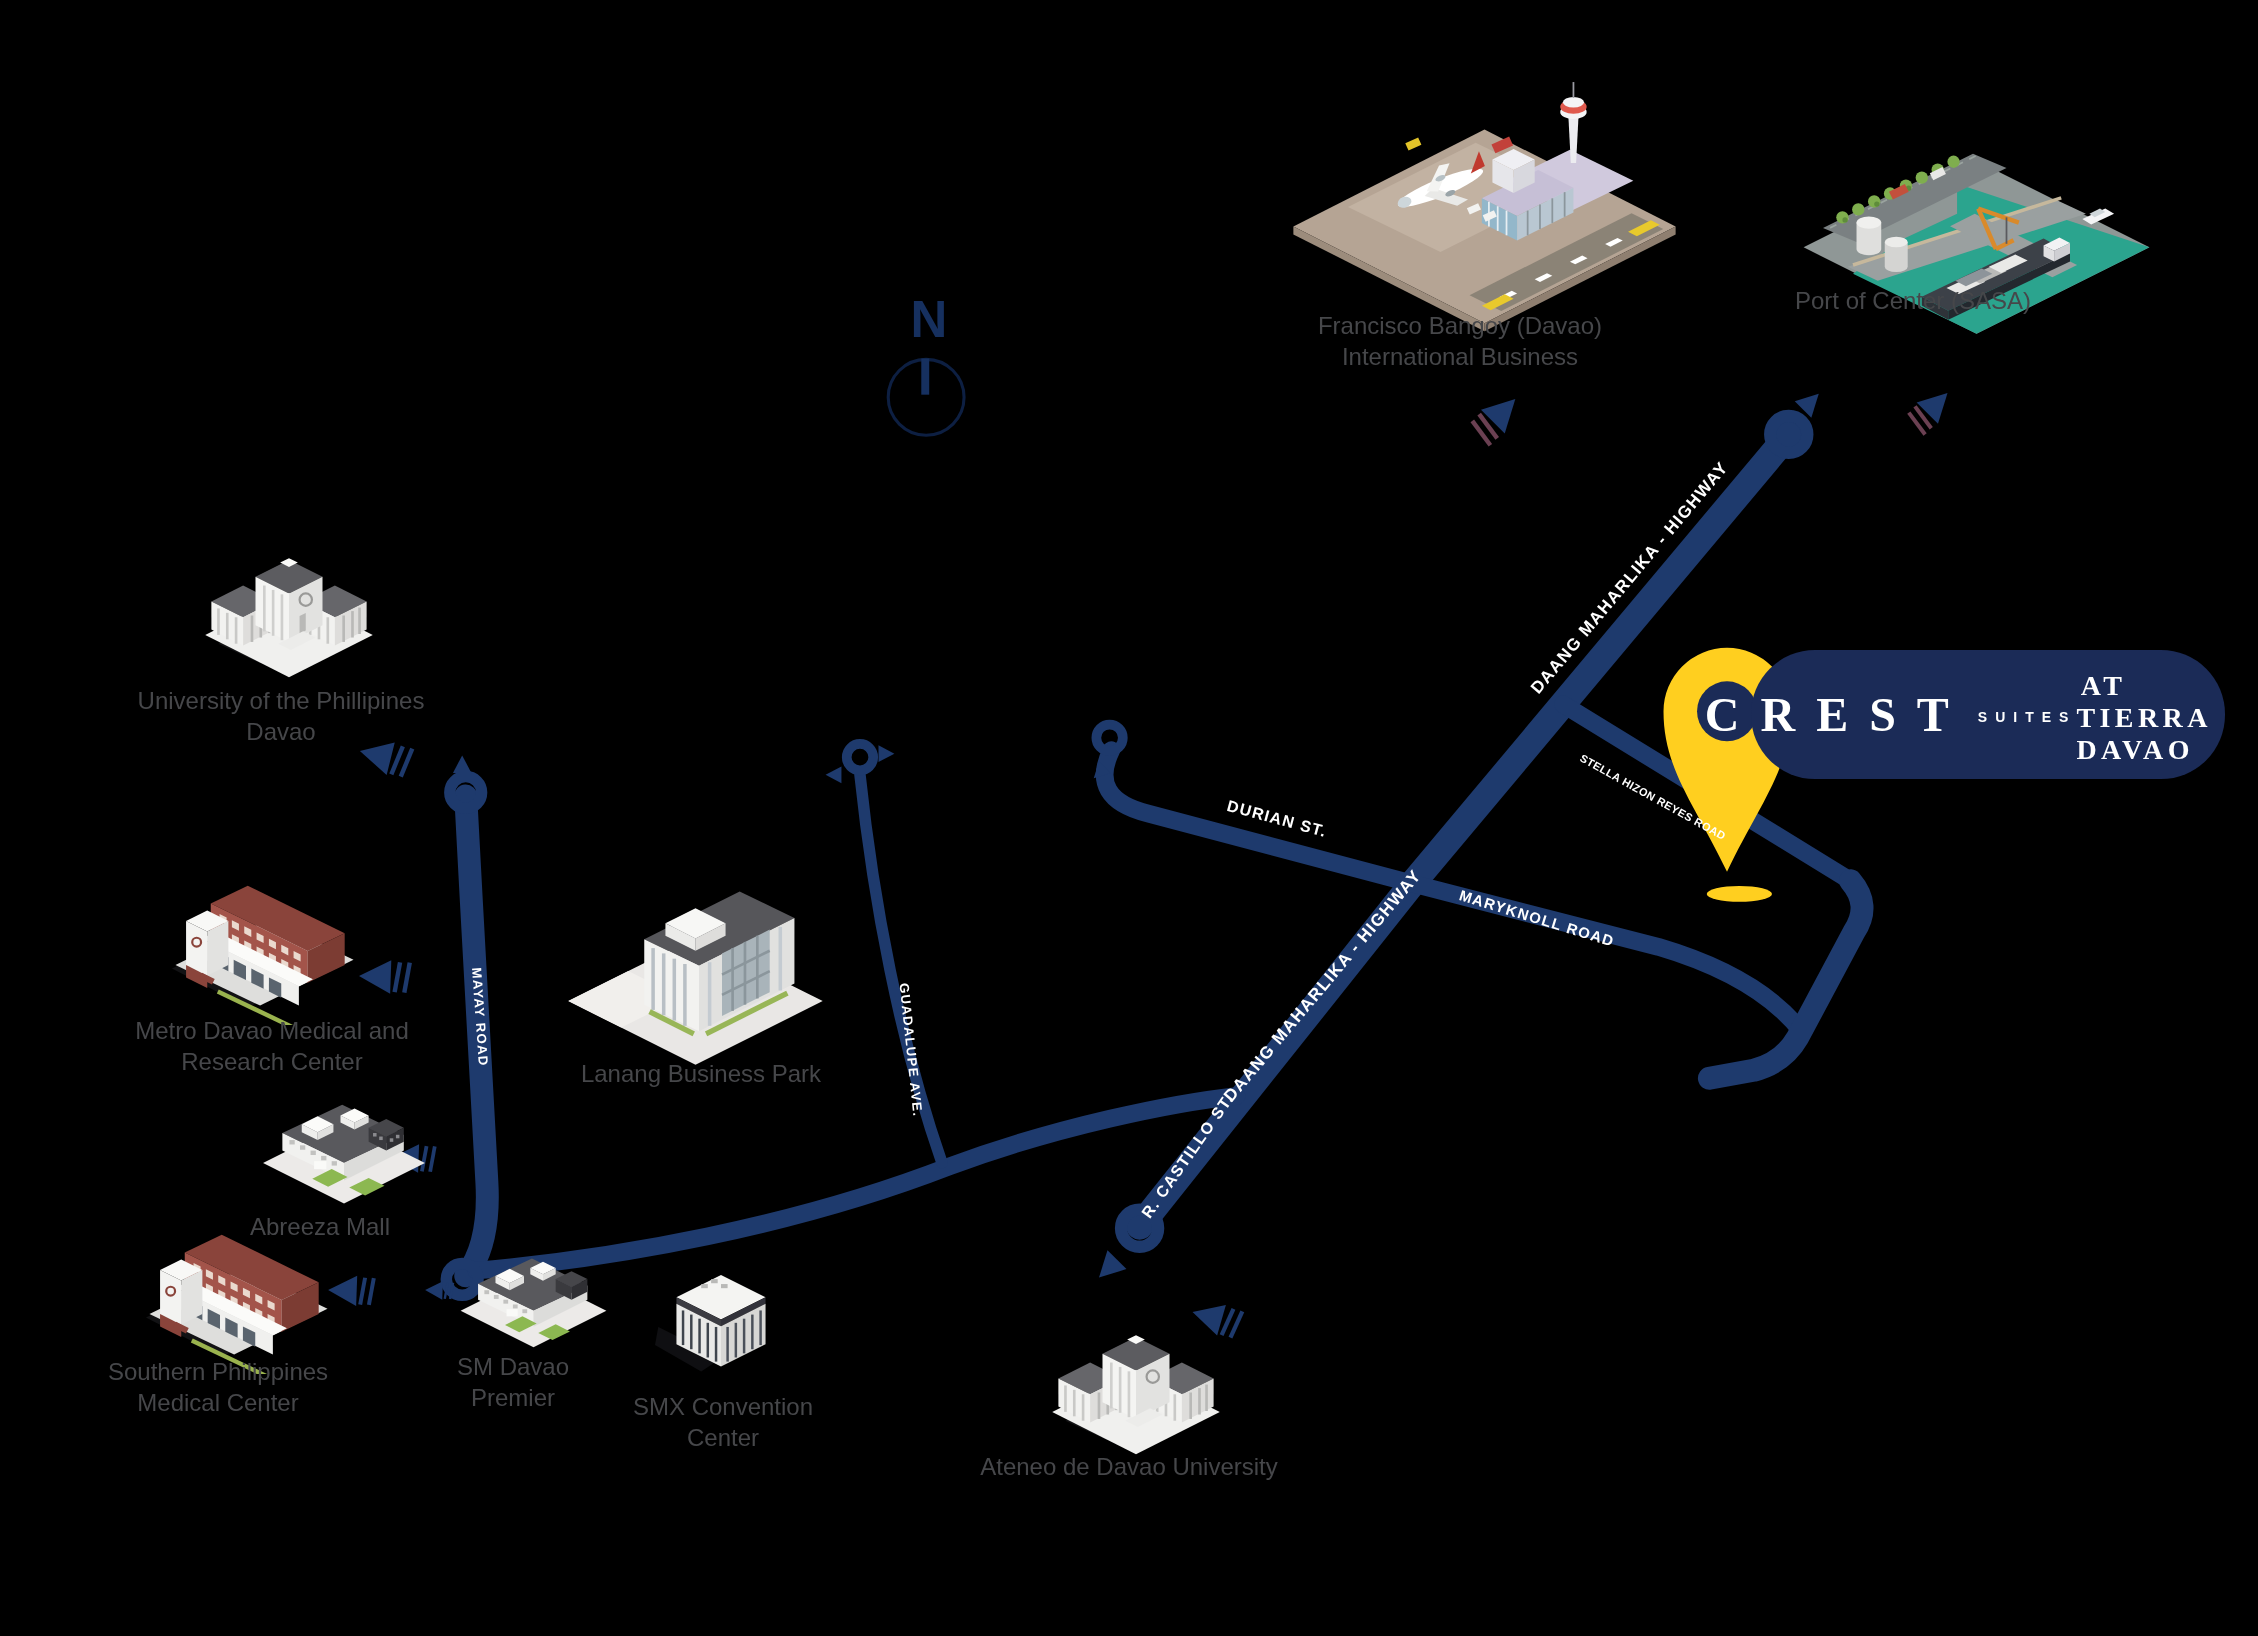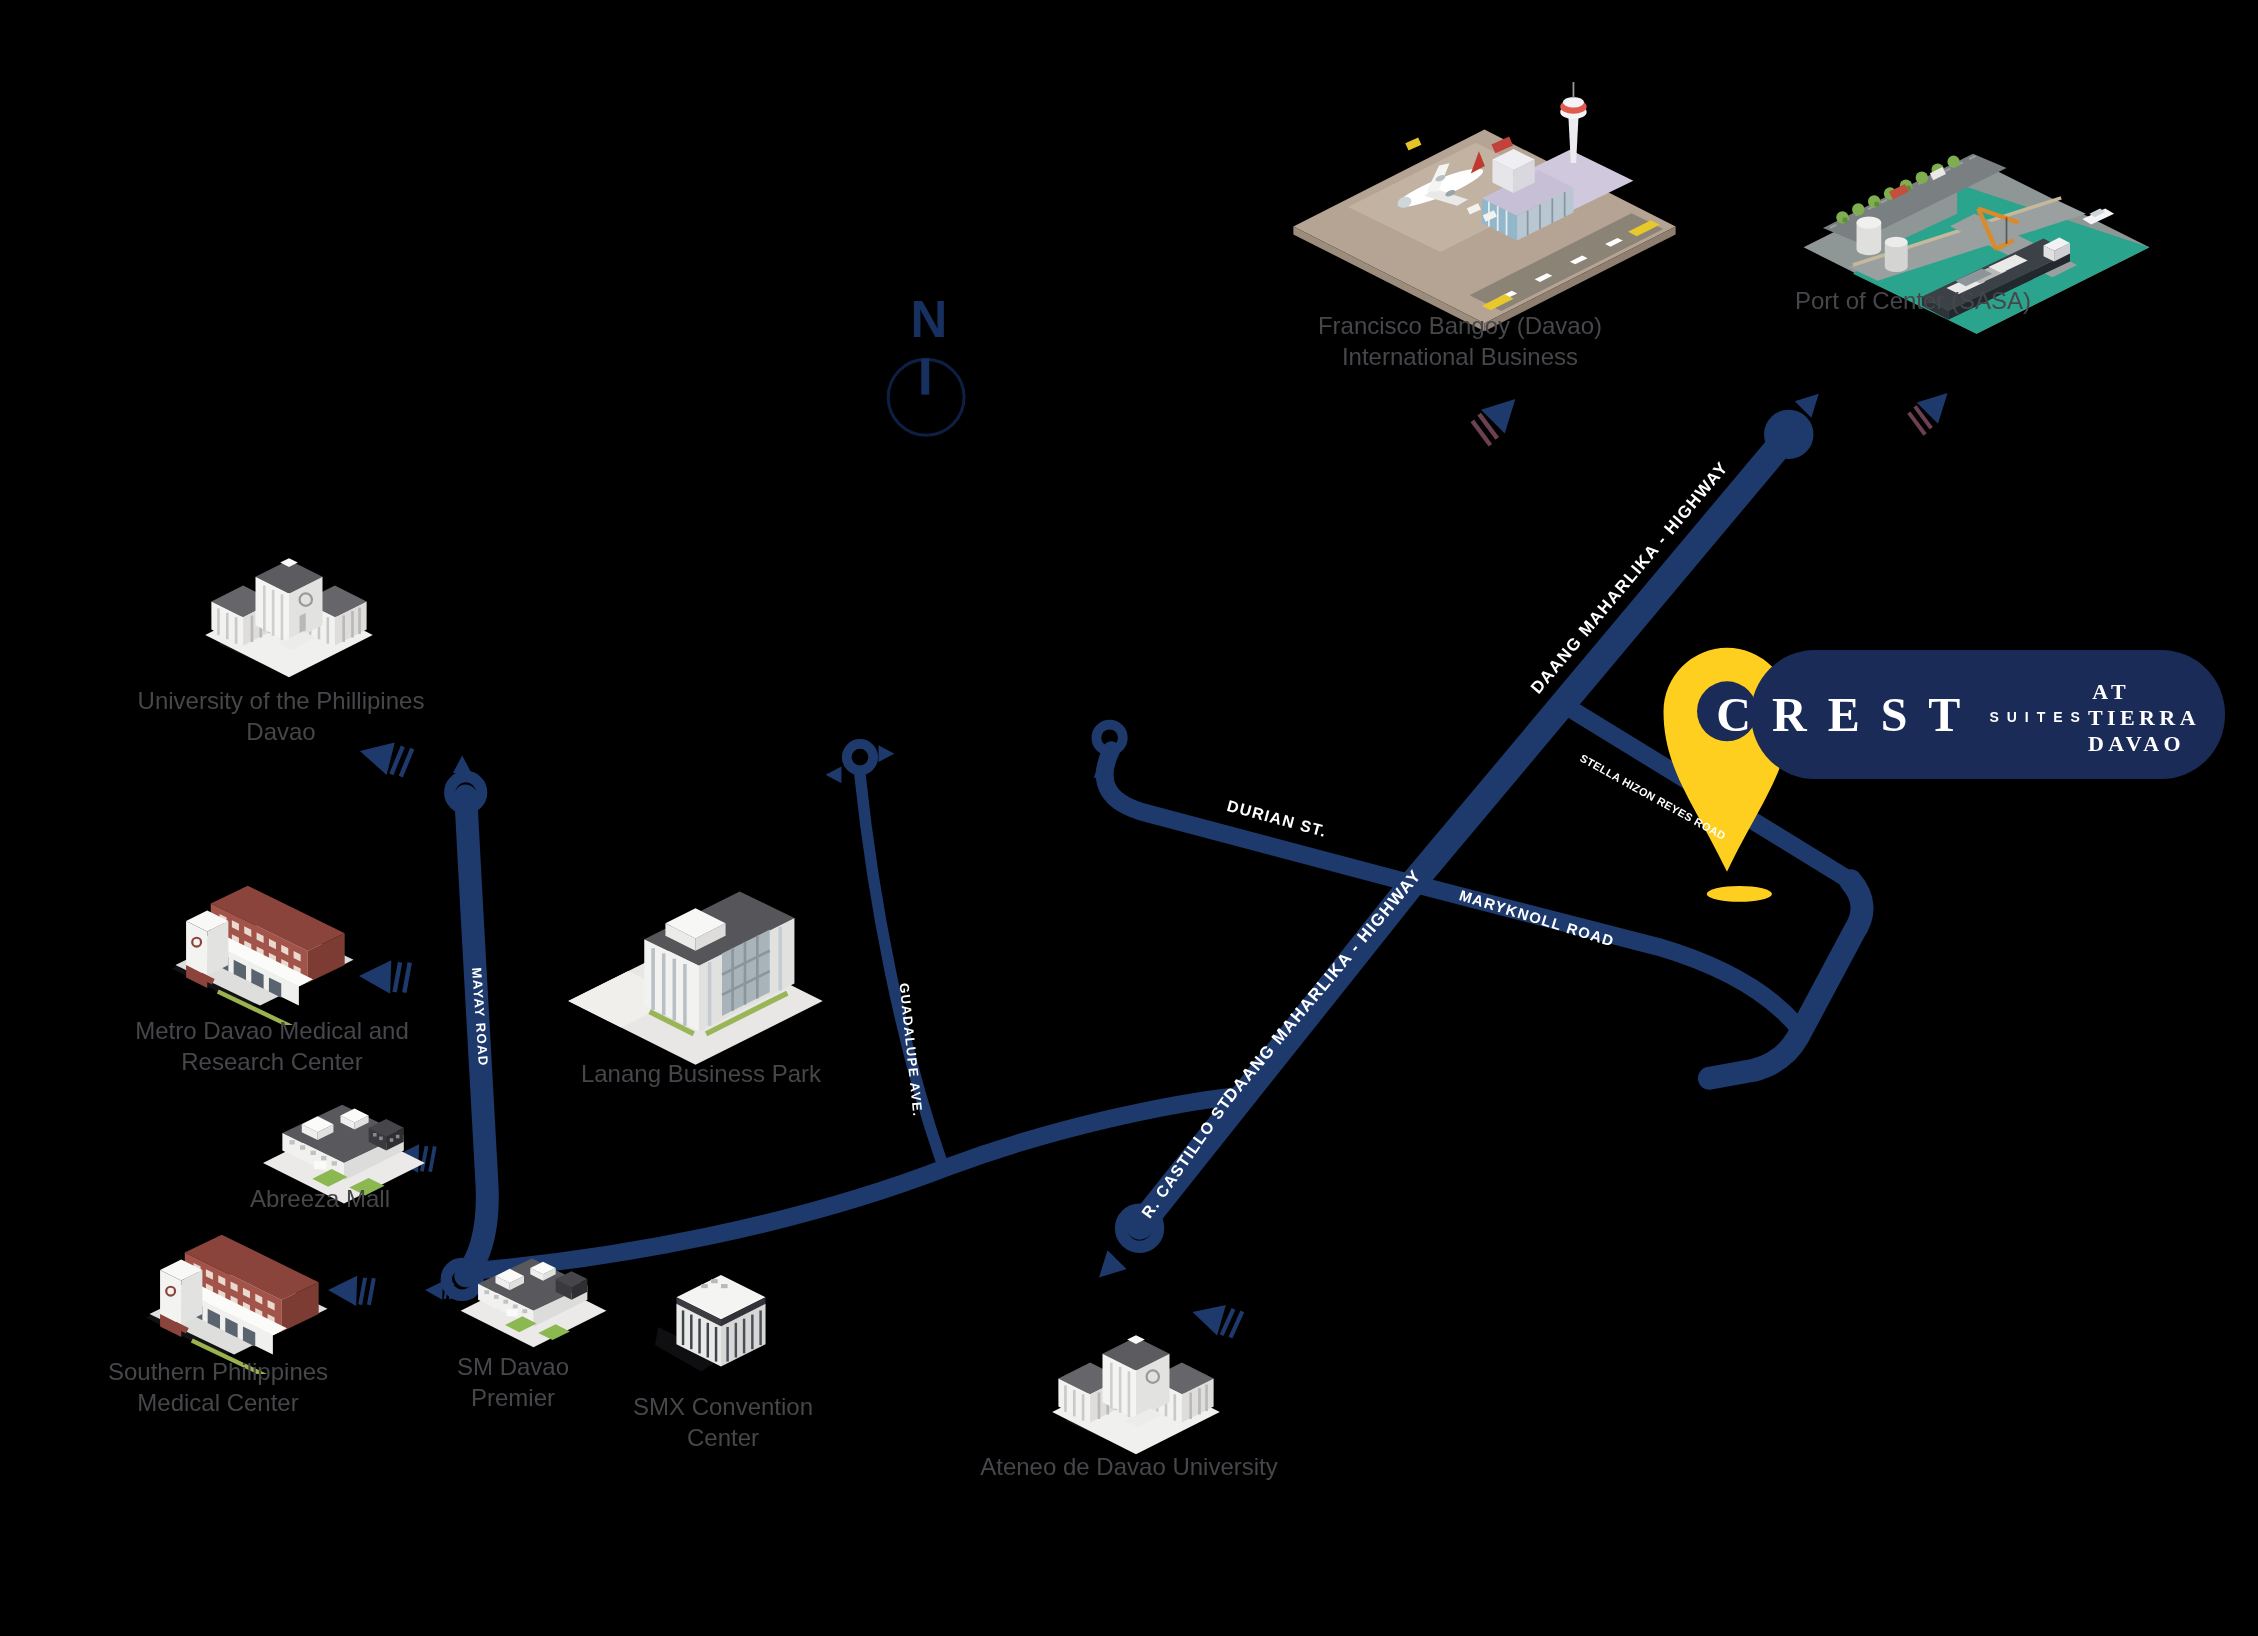--- a/index.html
+++ b/index.html
@@ -21,21 +21,21 @@
       color:var(--compass);font-size:51px;font-weight:bold;letter-spacing:0;}
   .badge{position:absolute;left:1751px;top:650px;width:474px;height:129px;
       background:var(--badgeBg);border-radius:64px;}
   .badge-inner{position:absolute;left:46px;top:0;width:300px;height:100%;
       display:flex;flex-direction:row;justify-content:center;align-items:center;color:#fff;}
   .badge-brand{font-family:"Liberation Serif",serif;font-weight:bold;font-size:48px;
       letter-spacing:21px;text-indent:21px;line-height:1;}
   .badge-subrow{display:flex;align-items:center;width:100%;gap:0;margin-top:5.3px;}
   .badge-rule{flex:1;height:1.8px;background:#fff;}
   .badge-sub{font-size:14px;letter-spacing:8px;text-indent:8px;font-weight:bold;}
-  .badge-loc{font-family:"Liberation Serif",serif;font-weight:bold;font-size:22px;
+  .badge-loc{font-family:"Liberation Serif",serif;font-weight:bold;font-size:28px;
       letter-spacing:4.4px;text-indent:4.4px;margin-top:7px;}
 </style>
 </head>
 <body>
 
 <div class="stage">
 
   <svg class="layer" width="2258" height="1637" viewBox="0 0 2560 1855">
     <defs>
       <g id="arrowStriped">
@@ -512,21 +512,21 @@
     <div>Port of Center (SASA)</div>
   </div>
   <div class="bldg-label" style="left:281px;top:686px">
     <div>University of the Phillipines</div>
       <div>Davao</div>
   </div>
   <div class="bldg-label" style="left:272px;top:1016px">
     <div>Metro Davao Medical and</div>
       <div>Research Center</div>
   </div>
-  <div class="bldg-label" style="left:320px;top:1184px">
+  <div class="bldg-label" style="left:320px;top:1212px">
     <div>Abreeza Mall</div>
   </div>
   <div class="bldg-label" style="left:218px;top:1357px">
     <div>Southern Philippines</div>
       <div>Medical Center</div>
   </div>
   <div class="bldg-label" style="left:701px;top:1059px">
     <div>Lanang Business Park</div>
   </div>
   <div class="bldg-label" style="left:513px;top:1352px">

